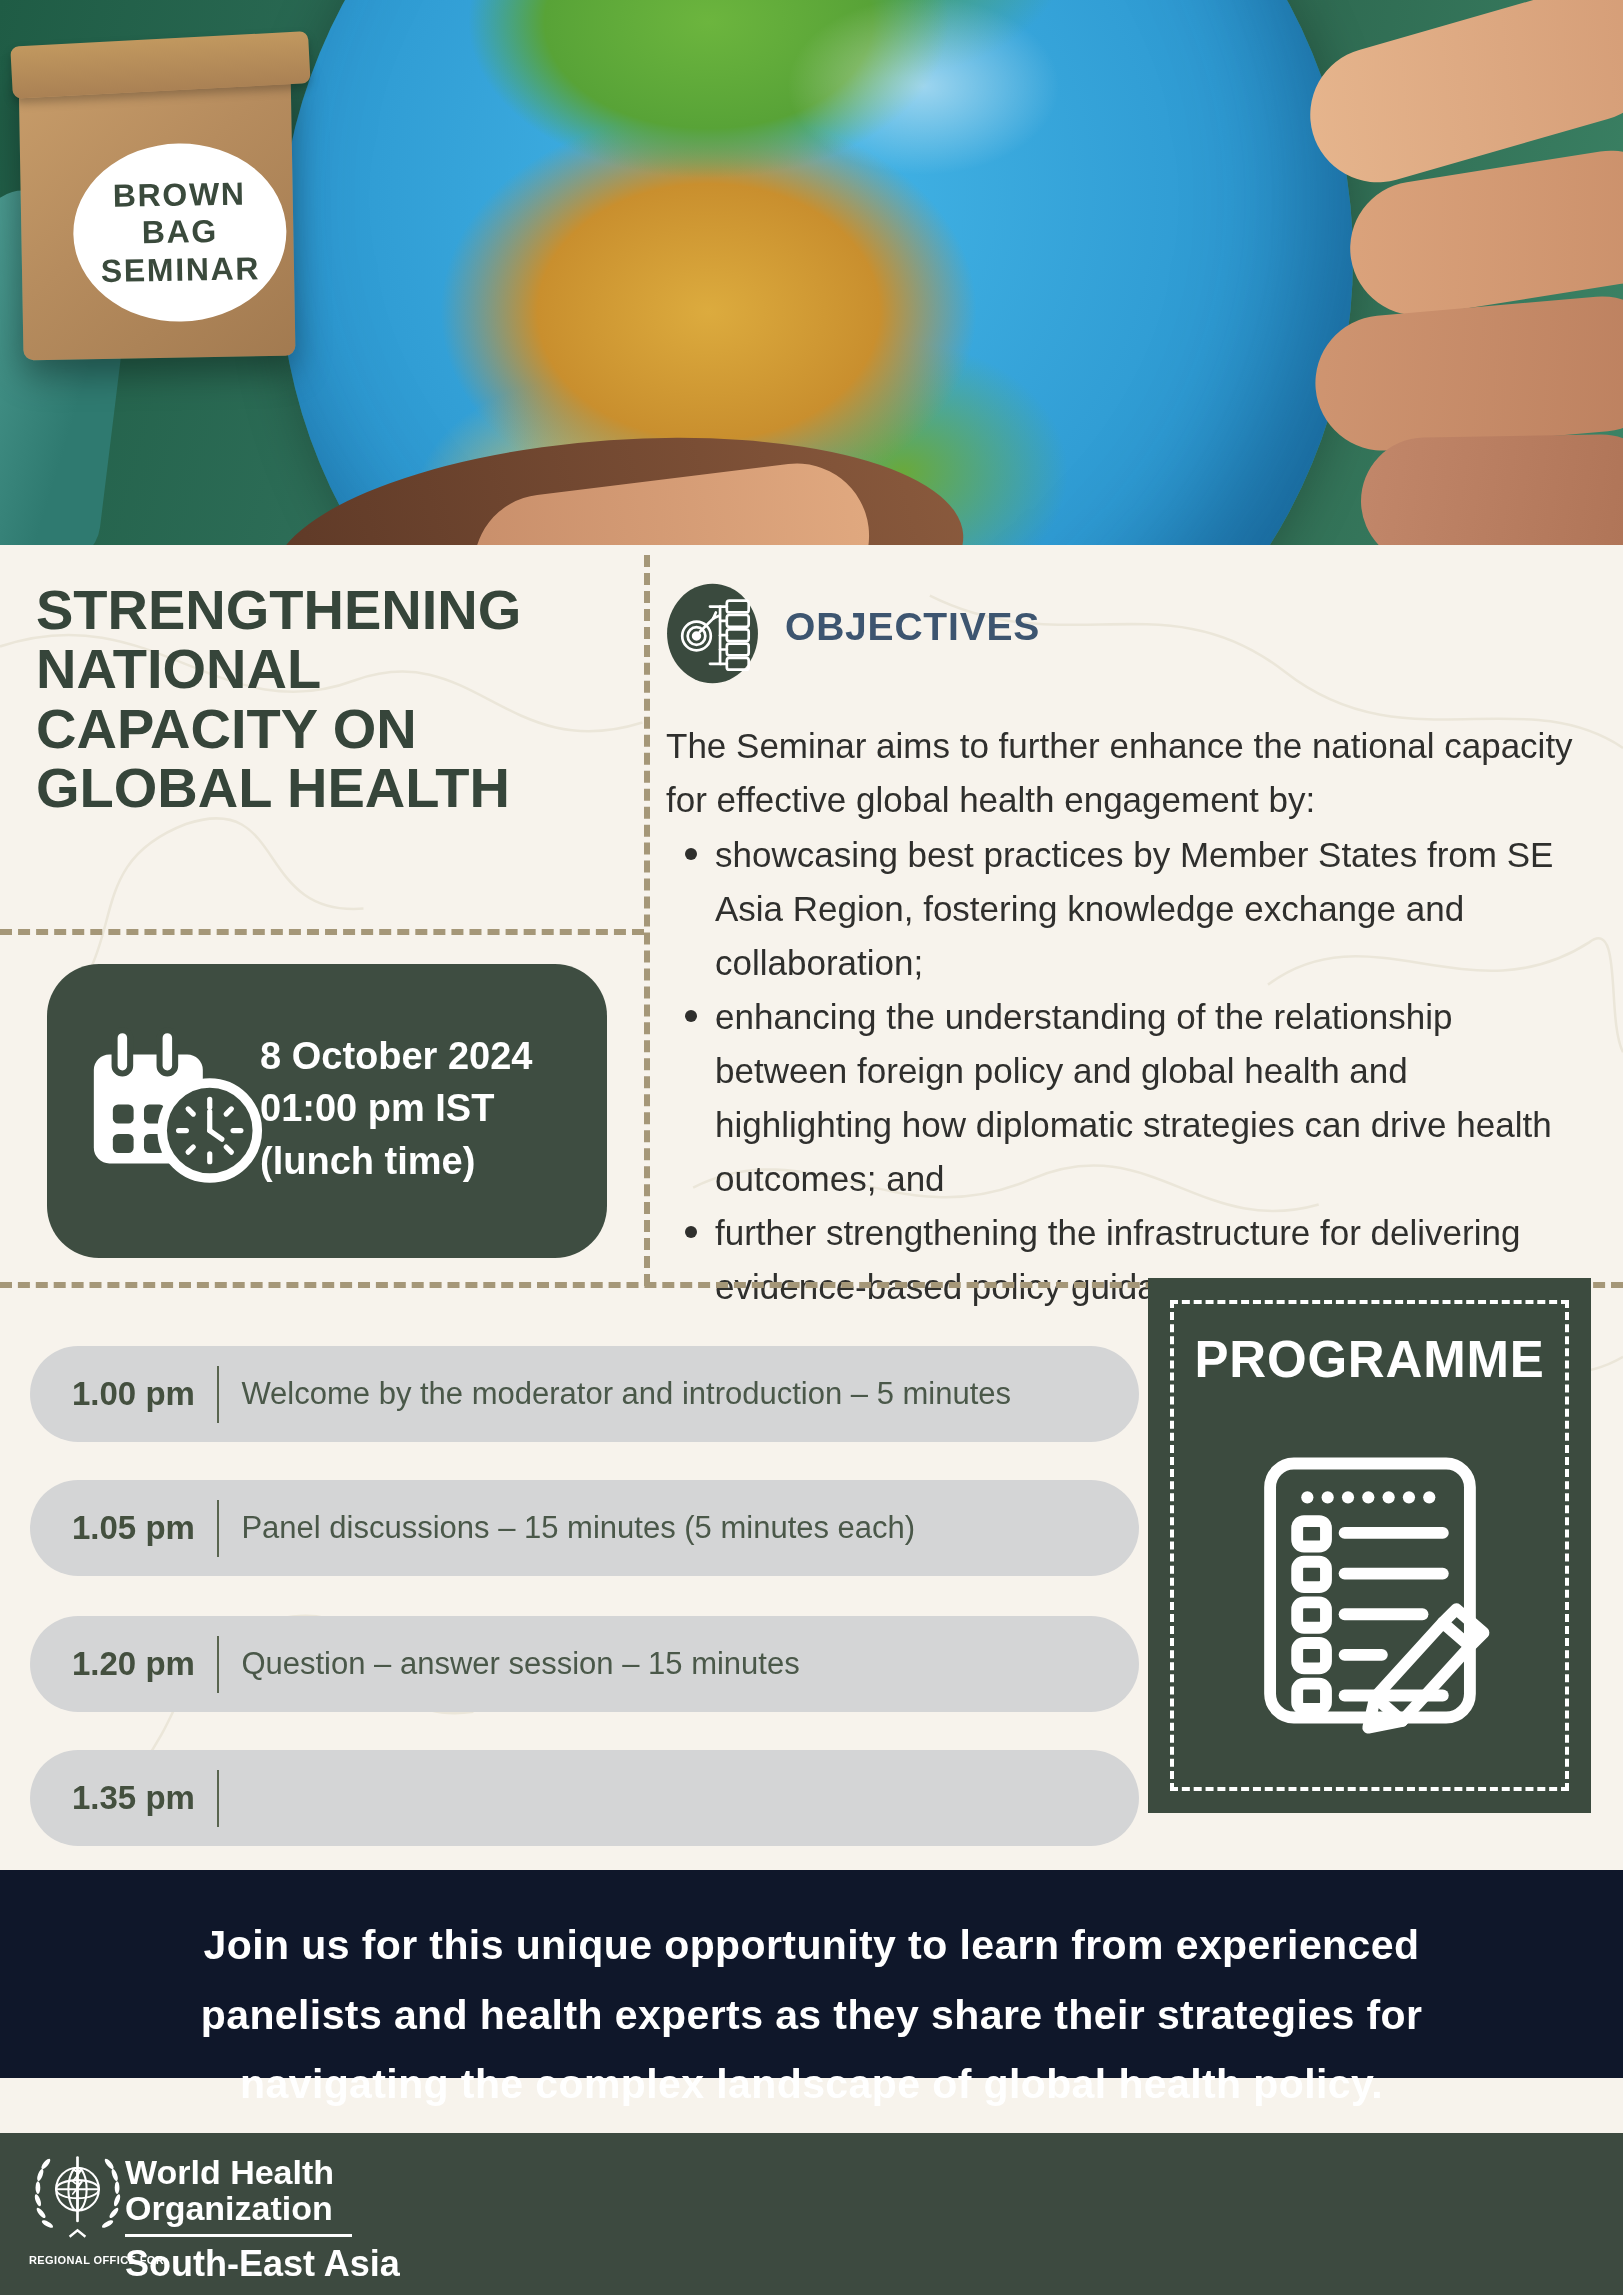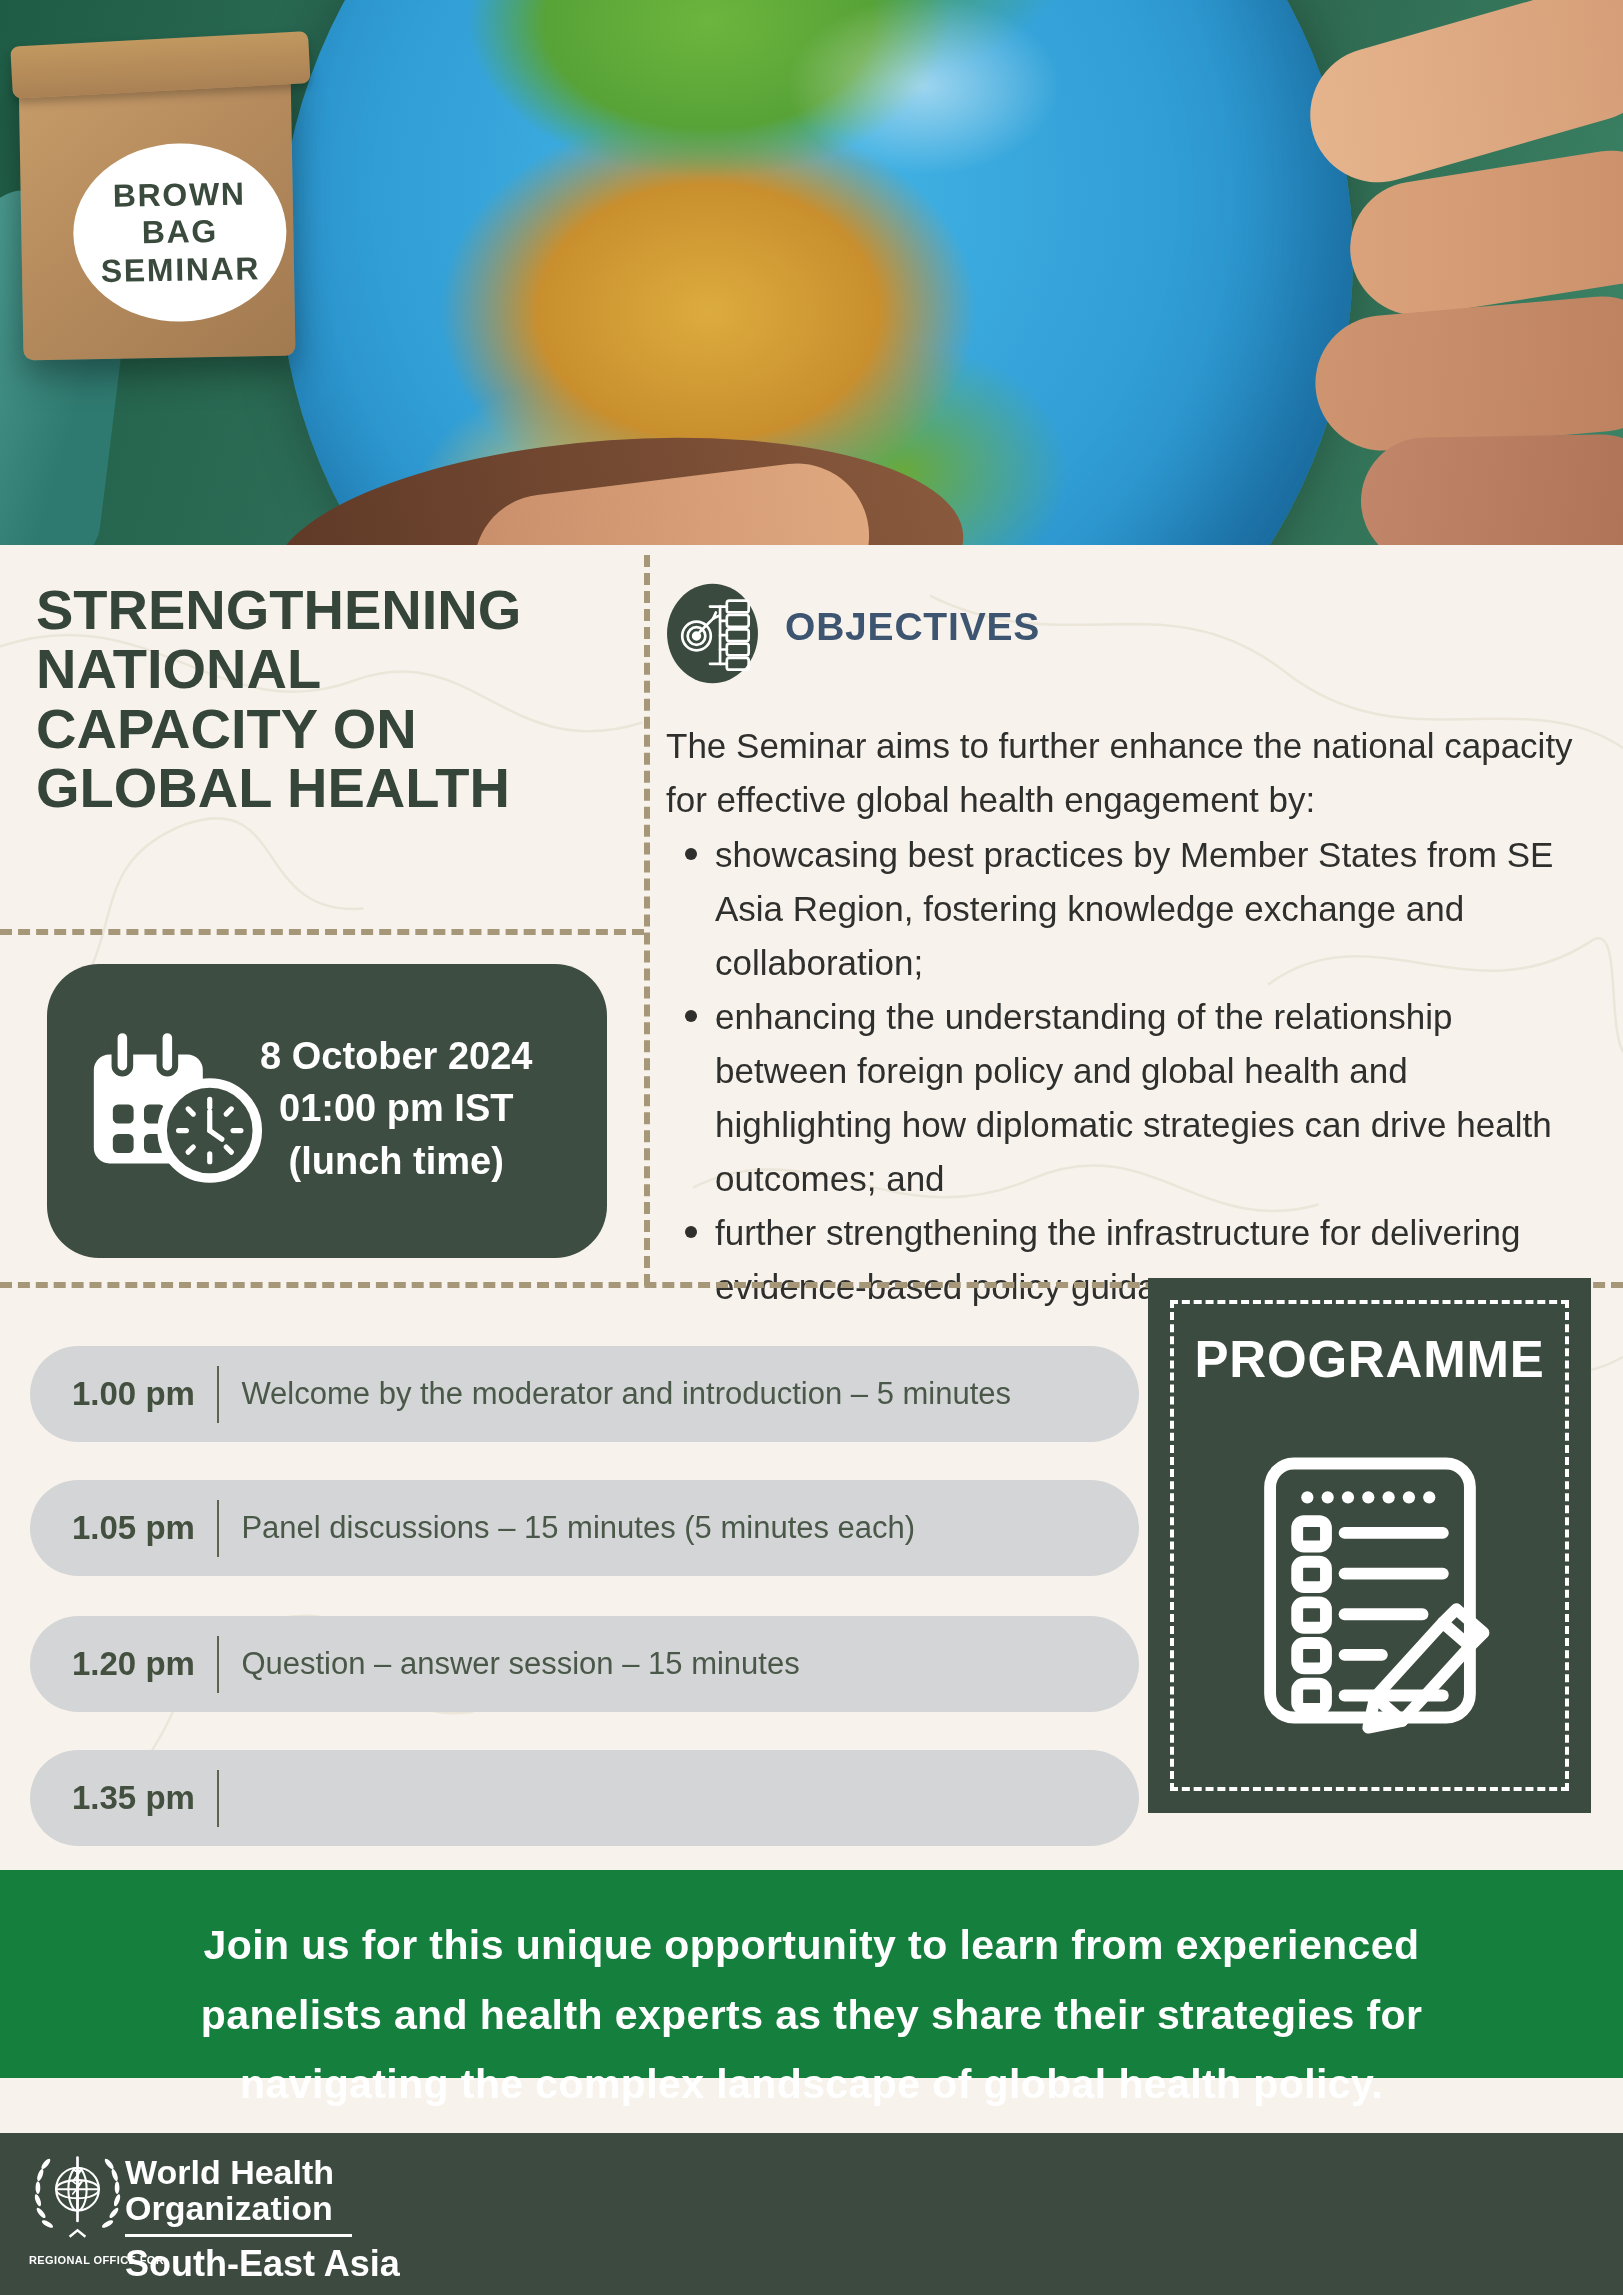--- a/index.html
+++ b/index.html
@@ -61,21 +61,21 @@
            border-left:6px dashed #a59778; }
   .hdash-left { position:absolute; left:0; top:929px; width:644px; height:0;
            border-top:6px dashed #a59778; }
   .hdash-full { position:absolute; left:0; top:1282px; width:1623px; height:0;
            border-top:6px dashed #a59778; }
 
   .title { position:absolute; left:36px; top:580px; color:#36453a; font-weight:800;
            font-size:56px; line-height:1.06; letter-spacing:0px; }
 
   .datebox { position:absolute; left:47px; top:964px; width:560px; height:294px;
-           background:#3e4d41; border-radius:52px;text-align:center; }
+           background:#3e4d41; border-radius:52px; }
   .datebox-icon { position:absolute; left:36px; top:61px; width:186px; height:173px; }
   .datebox-text { position:absolute; left:213px; top:66px; color:#ffffff; font-weight:bold;
            font-size:38px; line-height:1.38; }
 
   .obj-icon { position:absolute; left:666px; top:583px; width:93px; height:101px; }
   .obj-heading { position:absolute; left:785px; top:605px; color:#3d5570; font-weight:bold;
            font-size:39px; letter-spacing:0.8px; }
   .obj-body { position:absolute; left:666px; top:719px; width:917px; color:#2f2f2d;
            font-size:35px; line-height:1.54; font-weight:400; }
   .obj-bullets { list-style:none; margin-top:1.7px; }
@@ -90,21 +90,21 @@
   .pill-bar { width:2.5px; height:57px; background:#59654f; margin:0 22px; }
   .pill-desc { color:#4a5849; font-size:31px; white-space:nowrap; }
 
   .prog-box { position:absolute; left:1148px; top:1278px; width:443px; height:535px; background:#3c4b3f; }
   .prog-inner { position:absolute; inset:22px; border:4.2px dashed #ffffff; }
   .prog-heading { position:absolute; left:0; right:0; top:52px; text-align:center; color:#ffffff;
           font-weight:800; font-size:51px; letter-spacing:0.8px; }
   .prog-icon { position:absolute; left:95px; top:135px; width:254px; height:355px; }
 
   
-  .banner { position:absolute; left:0; top:1870px; width:1623px; height:208px; background:#15803d; }
+  .banner { position:absolute; left:0; top:1870px; width:1623px; height:208px; background:#0f172a; }
   .banner-text { position:absolute; left:0; right:0; top:41px; text-align:center; color:#ffffff;
           font-weight:bold; font-size:41px; line-height:1.7; letter-spacing:0.4px; }
 
   .footer { position:absolute; left:0; top:2133px; width:1623px; height:162px; background:#3d4a40; }
   .who-emblem { position:absolute; left:30px; top:13.5px; width:95px; height:105px; }
   .who-office { position:absolute; left:29px; top:121px; color:#ffffff; font-weight:bold;
           font-size:11px; letter-spacing:0.4px; }
   .who-org { position:absolute; left:125px; top:22px; color:#ffffff; font-weight:bold;
           font-size:34px; line-height:1.05; }
   .who-line { position:absolute; left:125px; top:101px; width:227px; height:2.5px; background:#ffffff; }

